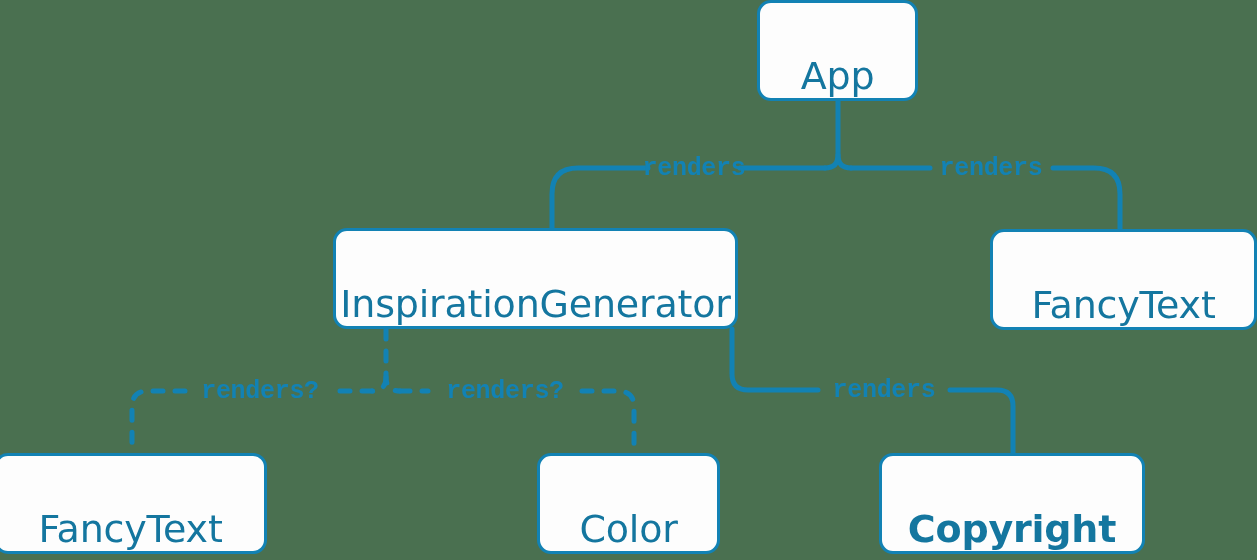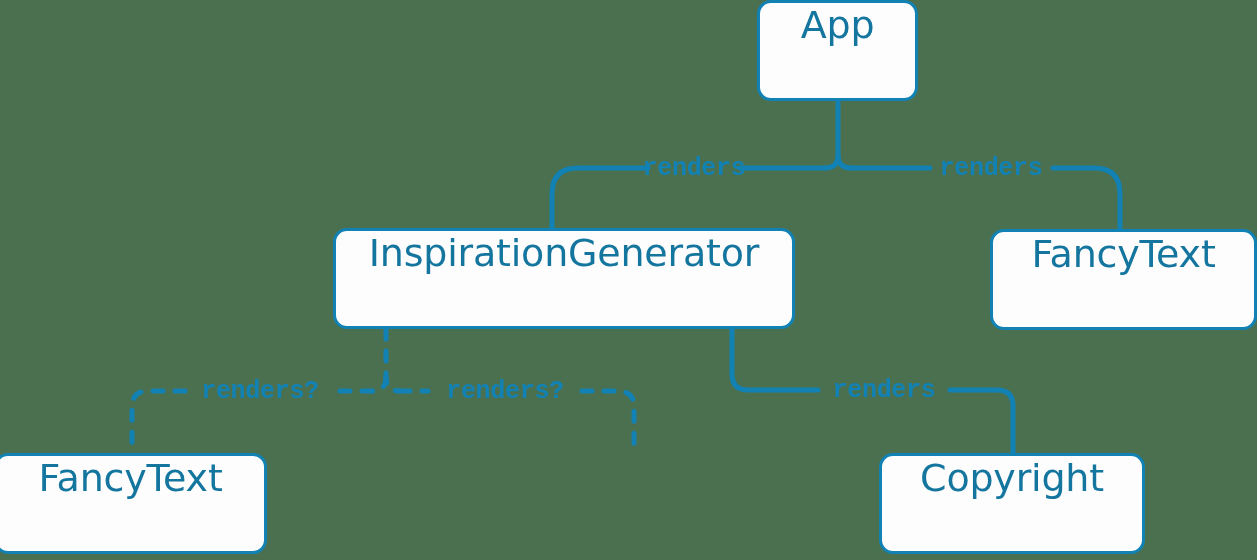--- a/index.html
+++ b/index.html
@@ -23,21 +23,21 @@
     height: 560px;
     pointer-events: none;
   }
   .node {
     position: absolute;
     box-sizing: border-box;
     background: #fdfdfd;
     border: 3px solid #1282b4;
     border-radius: 14px;
     display: flex;
-    align-items: flex-start;
+    align-items: flex-end;
     justify-content: center;
     color: #14769f;
     font-size: 38px;
     font-weight: 400;
     letter-spacing: -0.2px;
     white-space: nowrap;
     font-family: "DejaVu Sans", sans-serif;
   }
   .edge-label {
     position: absolute;
@@ -71,34 +71,37 @@
 
     <path d="M 372 391 L 335 391 M 185 391 L 148 391 Q 132 391 132 407 L 132 453" fill="none" stroke="#1282b4" stroke-width="5" stroke-linecap="round" stroke-dasharray="10 12"></path>
 
     <path d="M 400 391 L 428 391 M 582 391 L 618 391 Q 634 391 634 407 L 634 453" fill="none" stroke="#1282b4" stroke-width="5" stroke-linecap="round" stroke-dasharray="10 12"></path>
   </svg>
 
   <div class="node" style="left:757px; top:0px; width:161px; height:101px;">
     <span>App</span>
   </div>
 
-  <div class="node" style="left:333px; top:228px; width:462px; height:101px;">
+  <div class="node" style="left:333px; top:228px; width:405px; height:101px;">
     <span>InspirationGenerator</span>
   </div>
 
   <div class="node" style="left:990px; top:229px; width:267px; height:101px;">
     <span>FancyText</span>
   </div>
 
   <div class="node" style="left:-6px; top:453px; width:273px; height:101px;">
     <span>FancyText</span>
   </div>
 
+  <div class="node" style="left:537px; top:453px; width:183px; height:101px;">
+    <span>Color</span>
+  </div>
 
-  <div class="node" style="left:879px; top:453px; width:266px; height:101px;">
+  <div class="node" style="left:879px; top:453px; width:266px; height:101px;font-weight:bold;">
     <span>Copyright</span>
   </div>
 
   <div class="edge-label" style="left:694px; top:168px;">renders</div>
 
   <div class="edge-label" style="left:991px; top:168px;">renders</div>
 
   <div class="edge-label" style="left:260px; top:391px;">renders?</div>
 
   <div class="edge-label" style="left:505px; top:391px;">renders?</div>

